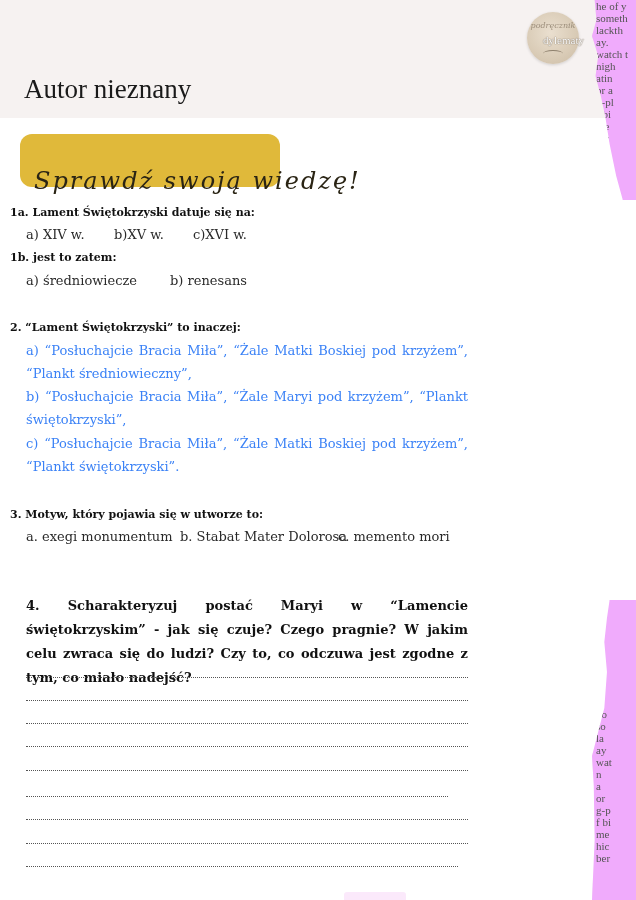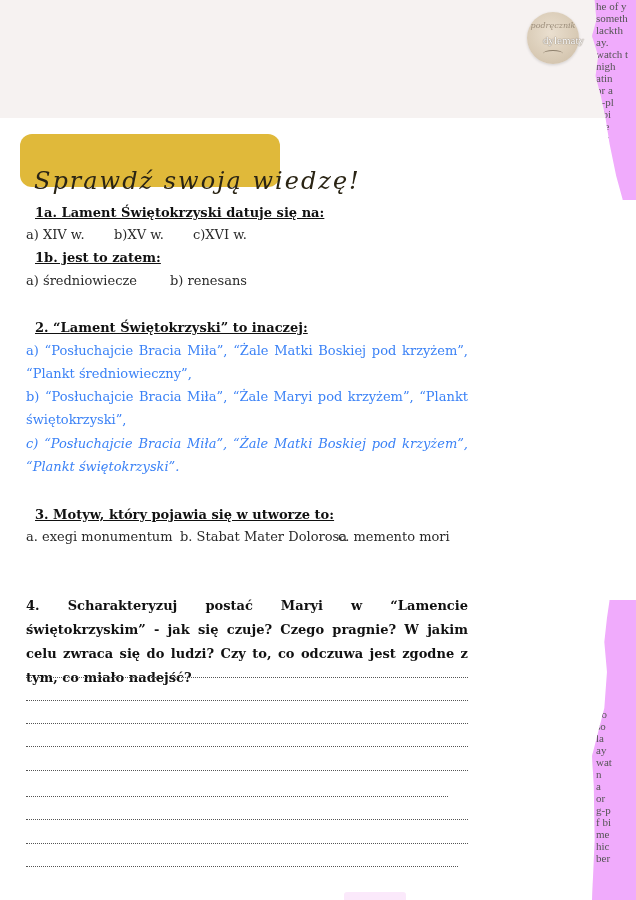--- a/index.html
+++ b/index.html
@@ -60,39 +60,40 @@
   .torn span { display: block; white-space: nowrap; }
   .badge {
     position: absolute; left: 20px; top: 134px; width: 260px; height: 53px;
     background: #e0b93a; border-radius: 12px;
   }
   .badge-text {
     position: absolute; left: 14px; top: 8px;
     font-family: "DejaVu Serif", serif; font-style: italic; font-size: 24px;
     color: #2a2414; letter-spacing: 2px; white-space: nowrap; margin-top: 25px;
   }
-  .q { position: absolute; left: 35px; font-size: 13px; line-height: 23px; text-decoration: underline; }
+  .q { position: absolute; left: 10px; font-size: 11px; line-height: 23px; }
   .q-title { font-weight: bold; color: #111; }
   .opt { color: #3b82f6; }
   .row { position: absolute; left: 26px; font-size: 13px; color: #2a2a2a; white-space: nowrap; }
   .row span { position: absolute; top: 0; }
   .para { position: absolute; left: 26px; width: 442px; font-size: 13px; line-height: 23px; text-align: justify; }
   .dots {
     position: absolute; left: 26px; height: 0;
     border-top: 1.5px dotted #555;
   }
   .pink {
     position: absolute; left: 344px; top: 892px; width: 62px; height: 8px;
     background: #fbe9fb; border-radius: 3px 3px 0 0;
   }
 </style>
 </head>
 <body>
 
 <div class="header">
+  <div class="subtitle">Autor nieznany</div>
   <div class="logo">
     <div class="logo-top">podręcznik</div>
     <div class="logo-text">dylematy</div>
     <div class="logo-book"></div>
   </div>
 </div>
 
 <div class="torn top">
   <span>he of y</span>
   <span>someth</span>
@@ -145,21 +146,21 @@
 
 <div class="q q-title" style="top:246px;">1b. jest to zatem:</div>
 <div class="row" style="top:273px;">
   <span style="left:0;">a) średniowiecze</span>
   <span style="left:144px;">b) renesans</span>
 </div>
 
 <div class="q q-title" style="top:316px;">2. “Lament Świętokrzyski” to inaczej:</div>
 <div class="para opt" style="top:339px;">a) “Posłuchajcie Bracia Miła”, “Żale Matki Boskiej pod krzyżem”, “Plankt średniowieczny”,</div>
 <div class="para opt" style="top:385px;">b) “Posłuchajcie Bracia Miła”, “Żale Maryi pod krzyżem”, “Plankt świętokrzyski”,</div>
-<div class="para opt" style="top:432px;font-style:italic;">c) “Posłuchajcie Bracia Miła”, “Żale Matki Boskiej pod krzyżem”, “Plankt świętokrzyski”.</div>
+<div class="para opt" style="top:432px;">c) “Posłuchajcie Bracia Miła”, “Żale Matki Boskiej pod krzyżem”, “Plankt świętokrzyski”.</div>
 
 <div class="q q-title" style="top:503px;">3. Motyw, który pojawia się w utworze to:</div>
 <div class="row" style="top:529px;">
   <span style="left:0;">a. exegi monumentum</span>
   <span style="left:154px;">b. Stabat Mater Dolorosa</span>
   <span style="left:312px;">c. memento mori</span>
 </div>
 
 <div class="para q-title" style="top:594px; line-height:24px;">4. Scharakteryzuj postać Maryi w “Lamencie świętokrzyskim” - jak się czuje? Czego pragnie? W jakim celu zwraca się do ludzi? Czy to, co odczuwa jest zgodne z tym, co miało nadejść?</div>
 

